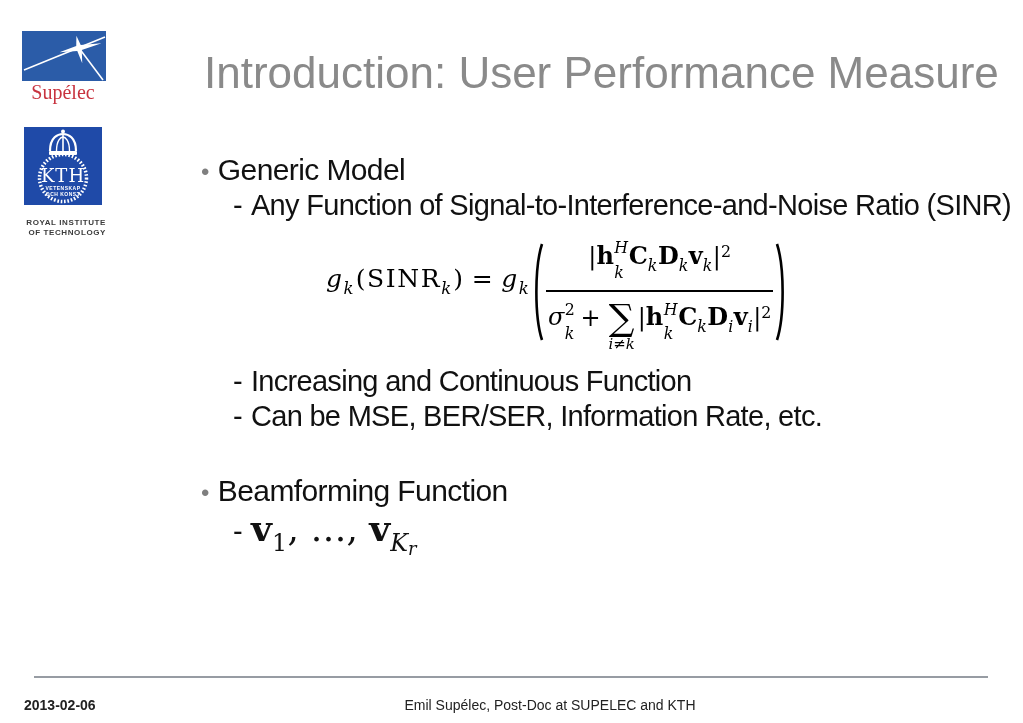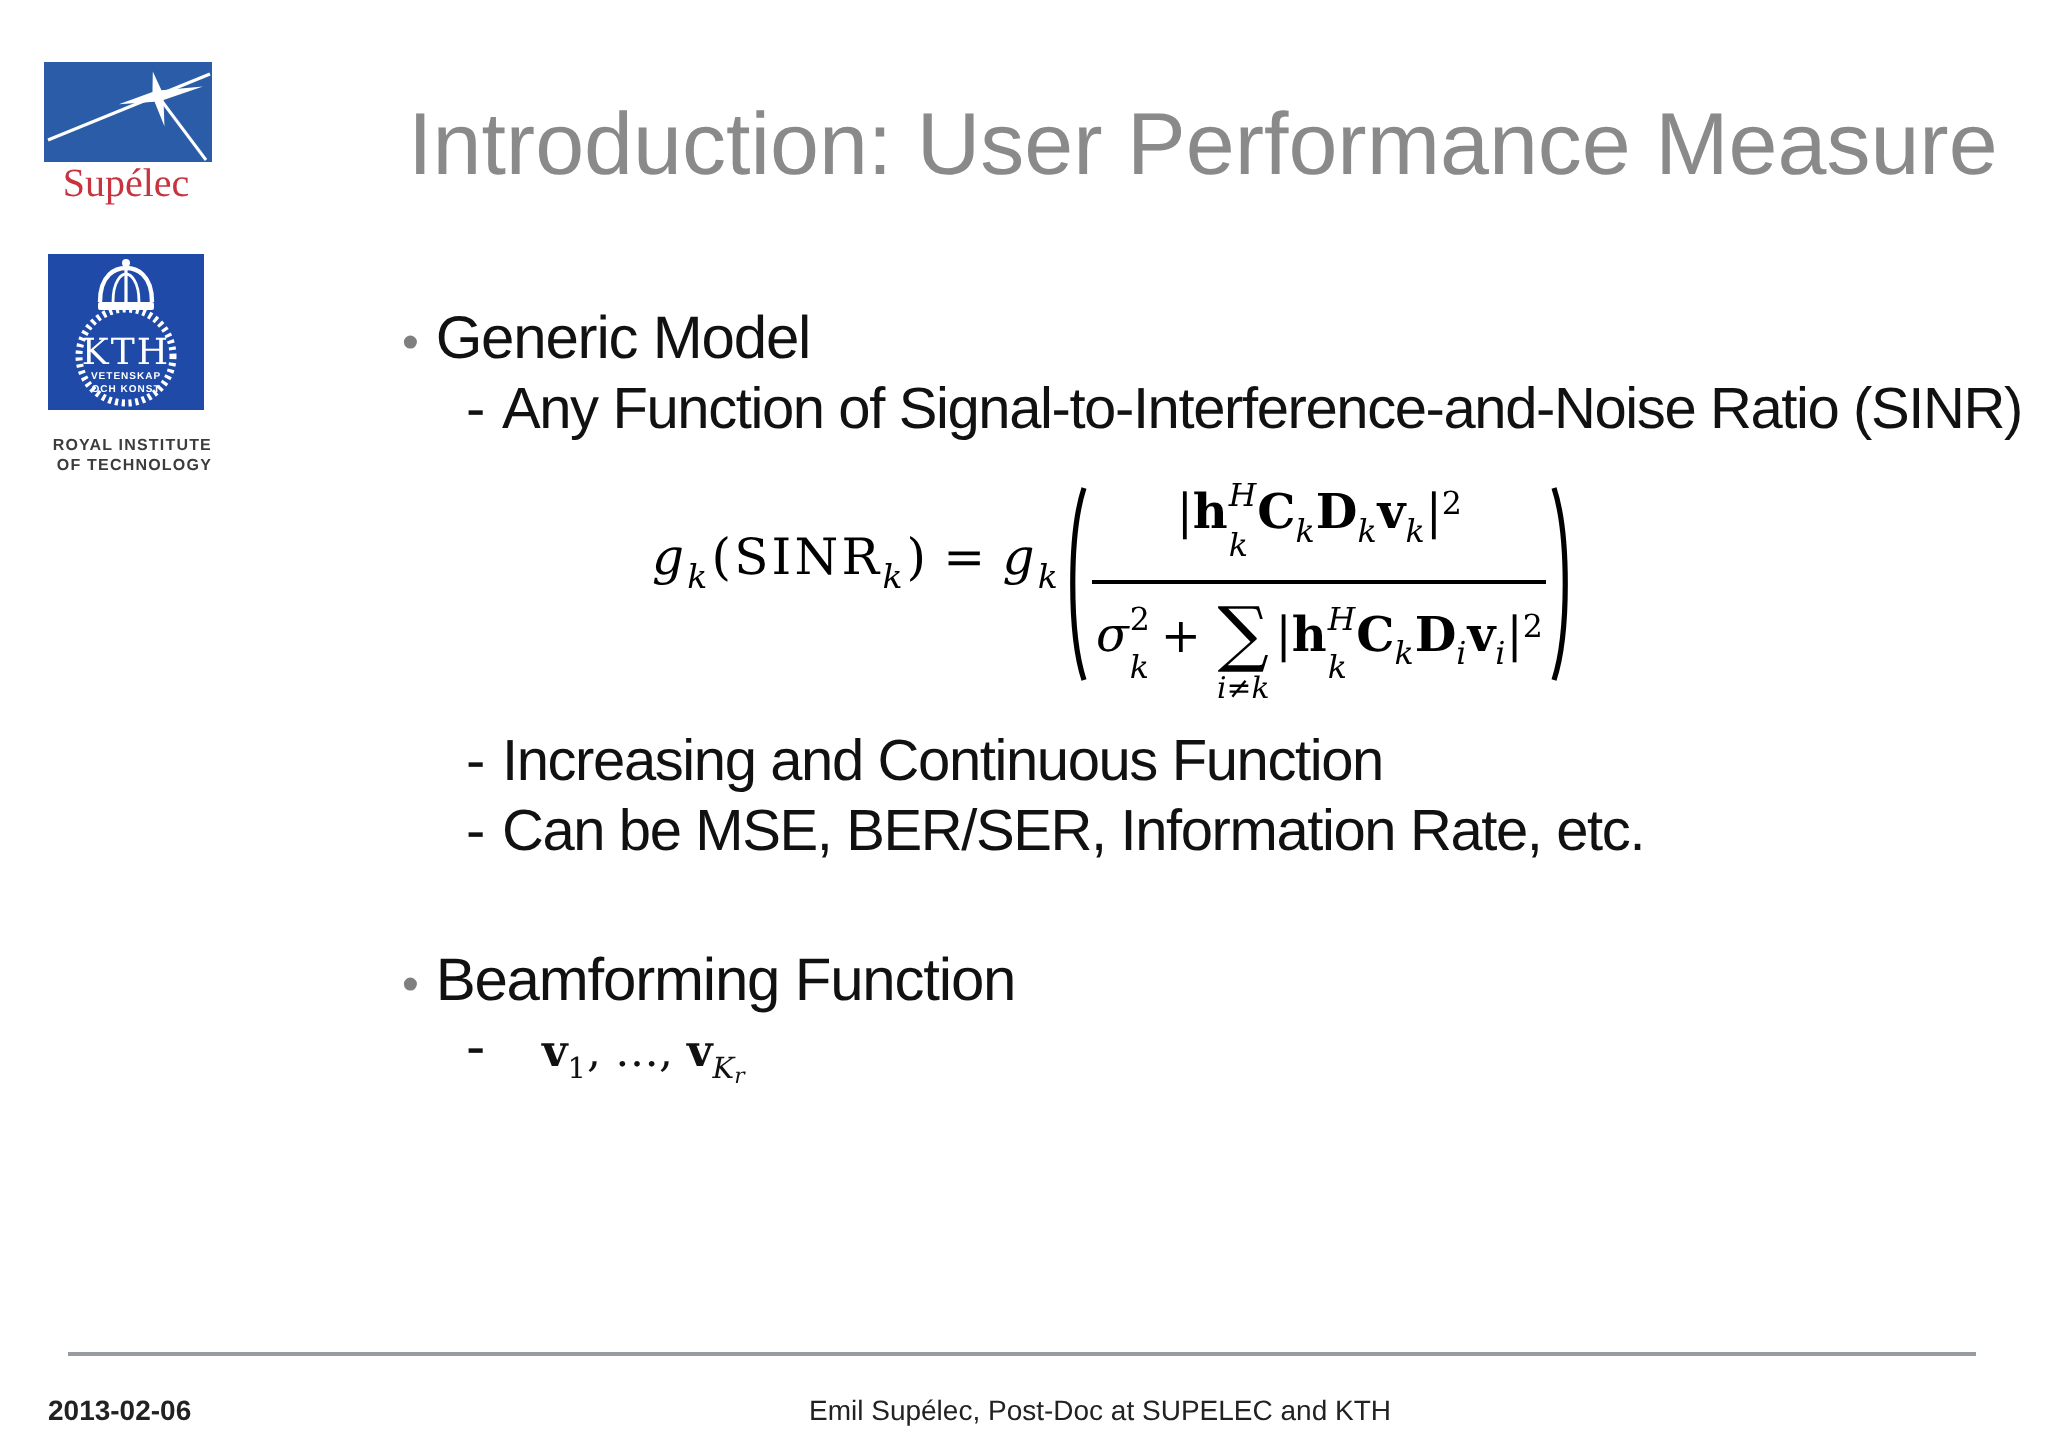--- a/index.html
+++ b/index.html
@@ -29,21 +29,21 @@
   .m-sub2{font-size:0.75em;font-style:italic;vertical-align:-0.25em;}
   .m-supsub{display:inline-flex;flex-direction:column;align-items:flex-start;font-size:0.66em;line-height:1.1;row-gap:0.45em;vertical-align:0.7em;margin:0 0.5px;font-style:italic;}
   .m-sum{display:inline-flex;flex-direction:column;align-items:center;vertical-align:middle;margin:0 3px;line-height:1;position:relative;top:7px;}
   .m-sigma{font-size:1.5em;line-height:0.95;font-style:normal;}
   .m-under{font-style:italic;font-size:0.62em;line-height:1;margin-top:1px;}
   .frac{display:flex;flex-direction:column;align-items:center;margin:0 2px;}
   .frac .num-row{padding:0 4px 9px;}
   .frac .den-row{border-top:2px solid #000;padding:2px 2px 0;line-height:0.9;}
   .paren{margin:0;}
   .lhs{position:relative;top:-11px;font-size:25px;letter-spacing:1.6px;}
-  .imath{margin-left:20px;font-size:22px;letter-spacing:0;}
+  .imath{margin-left:0;font-size:36px;letter-spacing:0;}
   
   .supelec{left:22px;top:31px;width:84px;}
   .supelec-word{left:19px;top:81px;width:88px;text-align:center;font-family:"Liberation Serif",serif;font-size:20px;color:var(--supelec-red,#c8333f);}
   .kth{left:24px;top:127px;width:78px;}
   .kth-caption{left:20px;top:218px;width:86px;text-align:right;font-size:8px;font-weight:bold;letter-spacing:0.6px;color:#3c3c3c;line-height:9.5px;}
   
   .footer-line{left:34px;top:676px;width:954px;height:2px;background:var(--footer-line,#979ca3);}
   .footer-text{top:698px;font-size:14px;color:#222;line-height:1;}
   .f-date{left:24px;font-weight:bold;}
   .f-center{left:550px;transform:translateX(-50%);}

